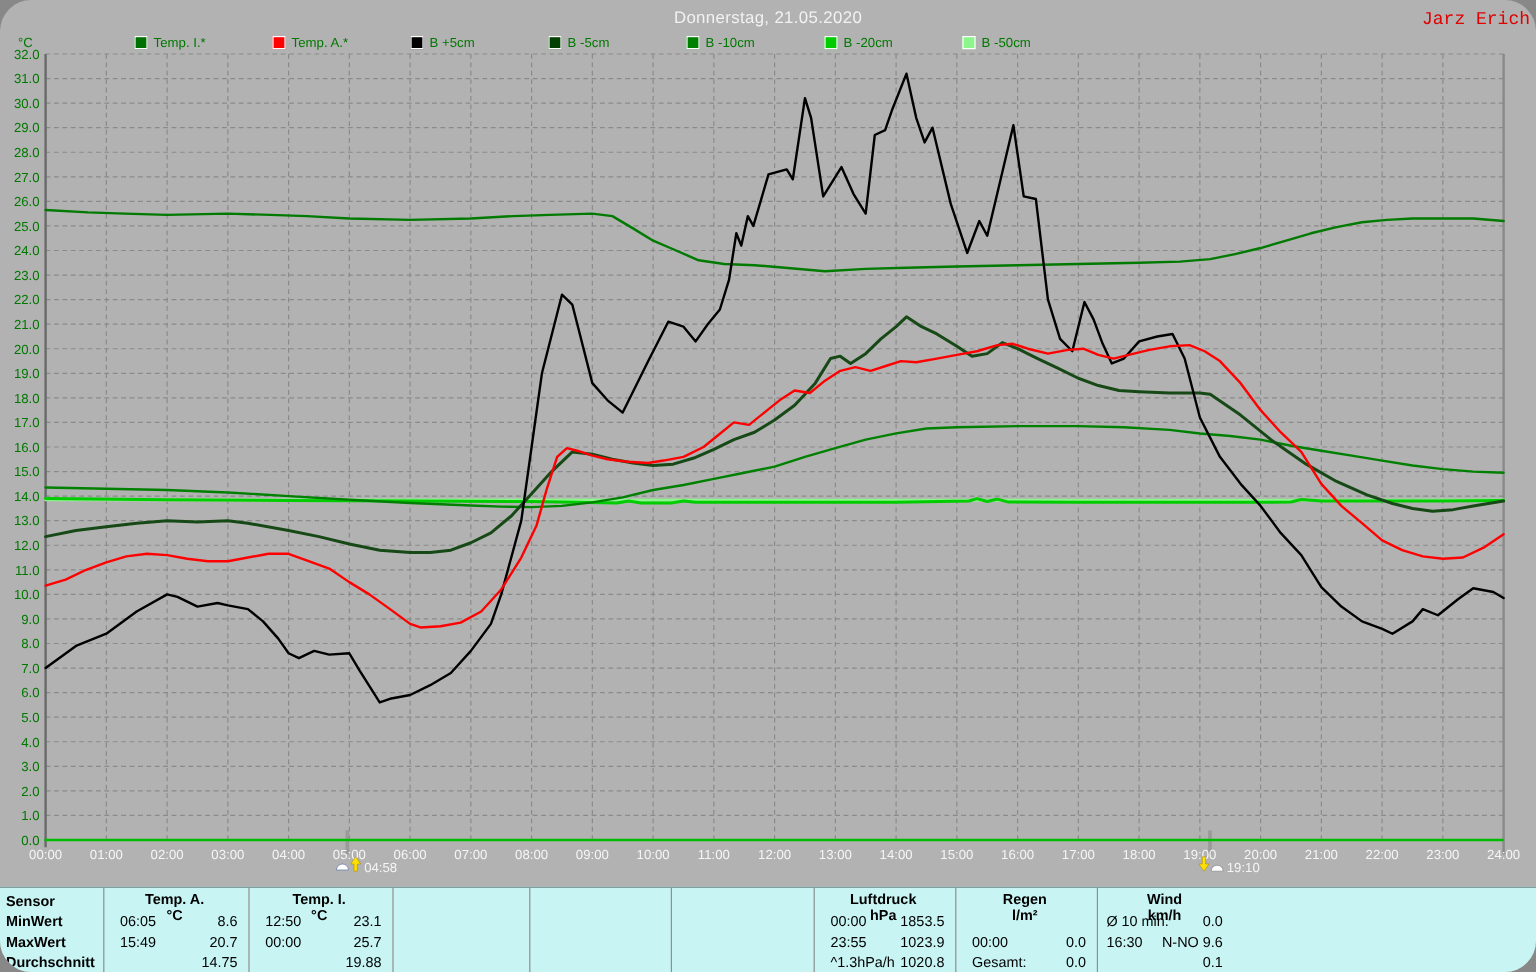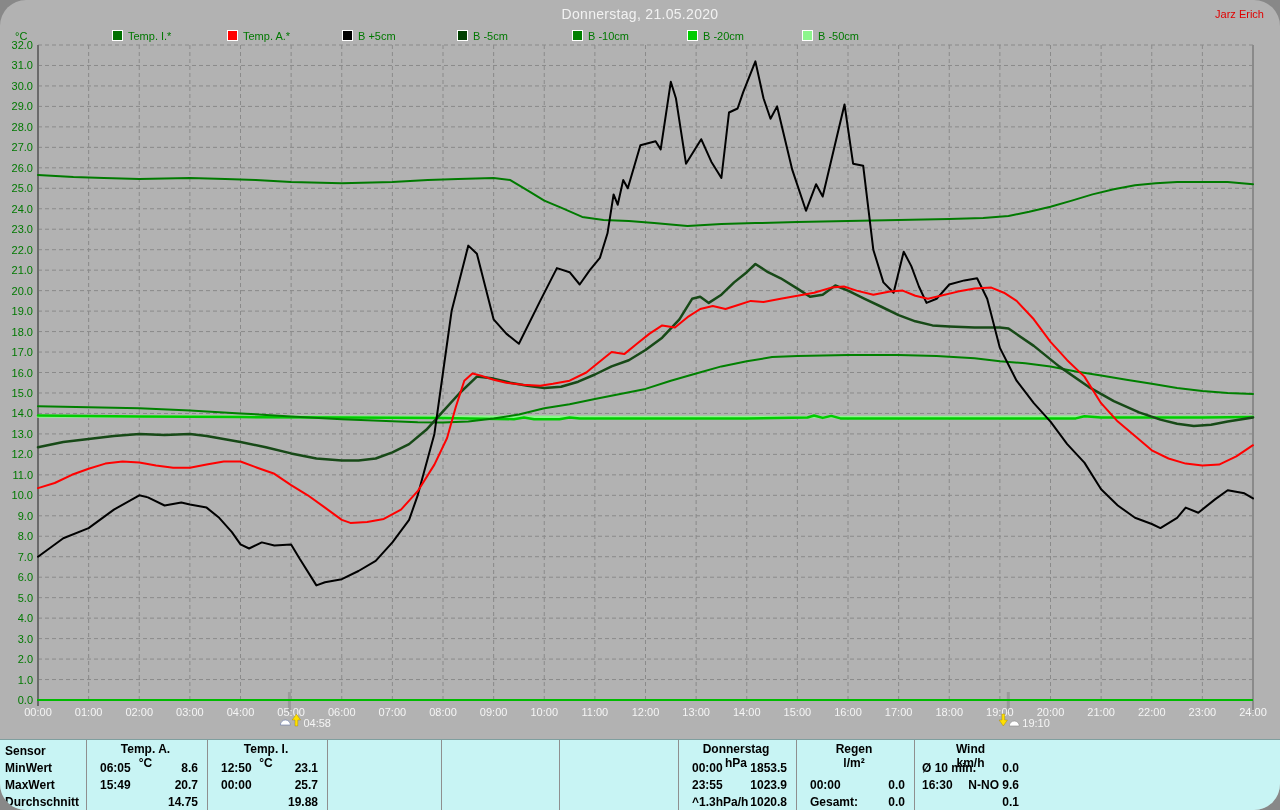--- a/index.html
+++ b/index.html
@@ -1,33 +1,33 @@
 <!DOCTYPE html>
 <html><head>
 <meta charset="utf-8">
 <style>
   html,body{margin:0;padding:0;background:#888;}
   .page{position:relative;width:1280px;height:810px;background:#b2b2b2;
         font-family:"Liberation Sans",sans-serif;overflow:hidden;border-radius:26px;}
   .title{position:absolute;top:6px;left:0;width:100%;text-align:center;
          color:#f2f2f2;font-size:14px;letter-spacing:.3px;}
-  .author{position:absolute;top:8px;right:16px;color:#e00000;font-size:11px;}
+  .author{position:absolute;top:8px;right:5px;color:#e00000;font-size:15px;font-family:Liberation Mono, monospace;}
   .unit-label{position:absolute;top:30px;left:15px;color:#007800;font-size:11px;}
   .legend{position:absolute;top:30px;left:112px;display:flex;}
   .legend-item{width:115px;display:flex;align-items:flex-start;color:#007800;font-size:11px;}
   .legend-swatch{width:9px;height:9px;border:1px solid #ffffff;margin-right:5px;flex:0 0 auto;}
   svg.chart{position:absolute;top:0;left:0;}
   .stats{position:absolute;top:739px;left:0;width:1280px;height:71px;background:#c8f4f4;
          border-top:1px solid #7f9f9f;display:grid;
          grid-template-columns:86px 121px 120px 114px 118px 119px 118px 118px 1fr;
          font-size:12px;color:#000;box-sizing:border-box;}
   .tcol{border-left:1px solid #8f8f8f;padding-top:2px;overflow:hidden;}
   .tcol:first-child{border-left:none;}
   .tcell{height:17px;display:flex;justify-content:space-between;align-items:center;
-         padding:0 9px 0 13px;white-space:nowrap;font-weight:bold;}
+         padding:0 9px 0 13px;white-space:nowrap;}
   .tcell.thead{font-weight:bold;padding-left:6px;flex-direction:column;}
   .tcell .t{text-align:left;}
   .tcell .v{text-align:right;}
   .rowlab .tcell{font-weight:bold;padding-left:5px;justify-content:flex-start;}
   .tcol.wind .tcell{width:104px;box-sizing:border-box;padding:0 0 0 7px;}
 </style>
 </head>
 <body>
 
 <div class="page">
@@ -301,21 +301,21 @@
           <span class="t"></span>
           <span class="v"></span>
         </div>
         <div class="tcell">
           <span class="t"></span>
           <span class="v"></span>
         </div>
       </div>
       <div class="tcol">
         <div class="tcell thead">
-          <span class="t">Donnerstag</span>
+          <span class="t">Luftdruck</span>
           <span class="v">hPa</span>
         </div>
         <div class="tcell">
           <span class="t">00:00</span>
           <span class="v">1853.5</span>
         </div>
         <div class="tcell">
           <span class="t">23:55</span>
           <span class="v">1023.9</span>
         </div>

